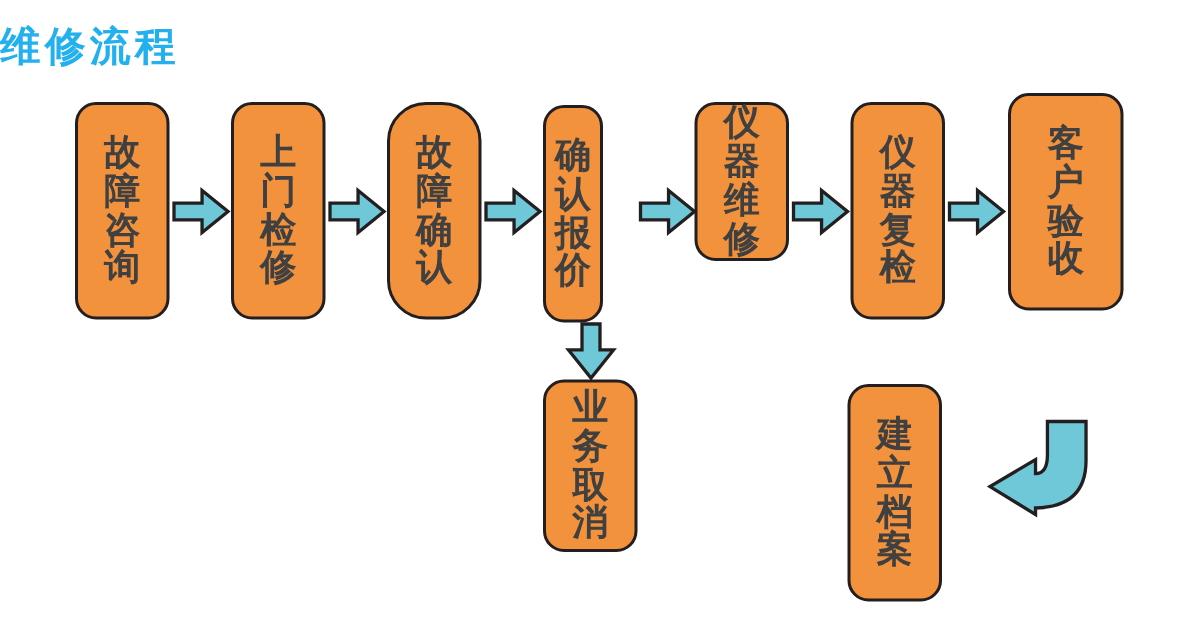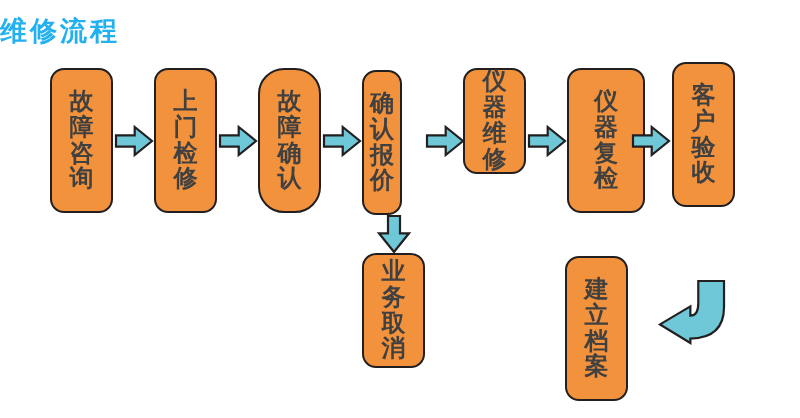--- a/index.html
+++ b/index.html
@@ -77,24 +77,24 @@
       </div>
       <div class="node" style="left: 258px; top: 68px; width: 63px; height: 145px; background: rgb(242, 146, 60); border-color: rgb(35, 31, 32); border-radius: 26px;">
         <span class="vtext">故障确认</span>
       </div>
       <div class="node" style="left: 362px; top: 70px; width: 40px; height: 145px; background: rgb(242, 146, 60); border-color: rgb(35, 31, 32);">
         <span class="vtext">确认报价</span>
       </div>
       <div class="node" style="left: 463px; top: 68px; width: 63px; height: 106px; background: rgb(242, 146, 60); border-color: rgb(35, 31, 32);">
         <span class="vtext">仪器维修</span>
       </div>
-      <div class="node" style="left: 567px; top: 68px; width: 78px; height: 145px; background: rgb(242, 146, 60); border-color: rgb(35, 31, 32);">
+      <div class="node" style="left: 567px; top: 68px; width: 63px; height: 145px; background: rgb(242, 146, 60); border-color: rgb(35, 31, 32);">
         <span class="vtext">仪器复检</span>
       </div>
-      <div class="node" style="left: 672px; top: 62px; width: 63px; height: 145px; background: rgb(242, 146, 60); border-color: rgb(35, 31, 32);">
+      <div class="node" style="left: 672px; top: 62px; width: 77px; height: 145px; background: rgb(242, 146, 60); border-color: rgb(35, 31, 32);">
         <span class="vtext">客户验收</span>
       </div>
       <div class="node" style="left: 362px; top: 253px; width: 63px; height: 115px; background: rgb(242, 146, 60); border-color: rgb(35, 31, 32);">
         <span class="vtext">业务取消</span>
       </div>
       <div class="node" style="left: 565px; top: 256px; width: 63px; height: 145px; background: rgb(242, 146, 60); border-color: rgb(35, 31, 32);">
         <span class="vtext">建立档案</span>
       </div>
     </div>
   <div id="connectors-layer">

